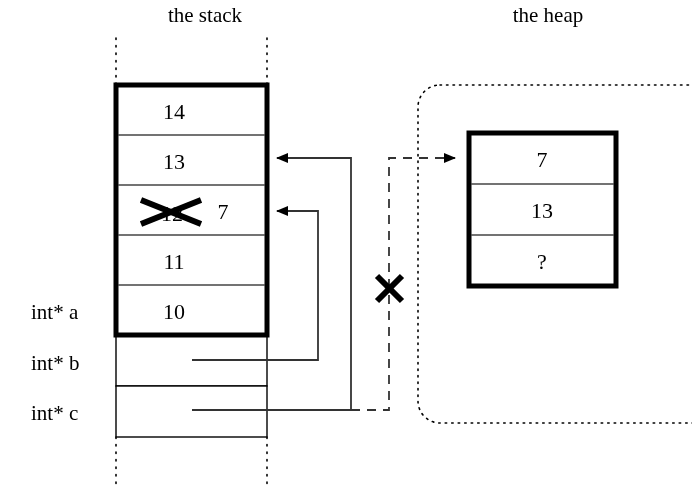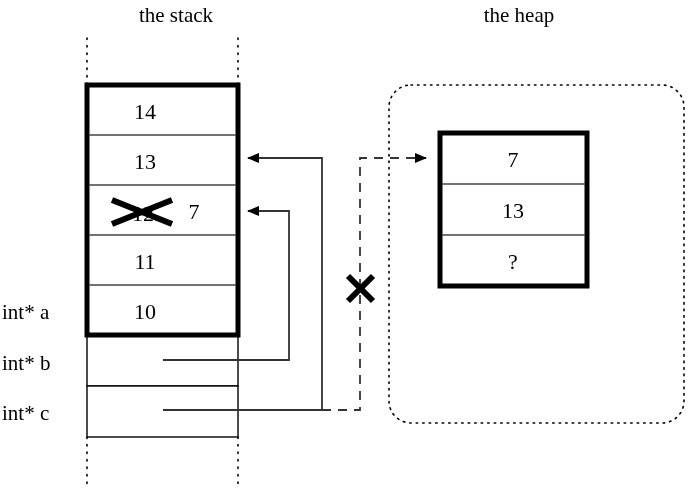--- a/index.html
+++ b/index.html
@@ -11,20 +11,21 @@
     width: 692px;
     height: 489px;
     font-family: "Liberation Serif", "DejaVu Serif", serif;
     color: #000000;
     overflow: hidden;
   }
   #diagram-root {
     position: relative;
     width: 608px;
     height: 489px;
+    padding-left: 29px;
   }
   svg#memory-diagram {
     display: block;
     width: 692px;
     height: 489px;
   }
   .title-text {
     font-family: "Liberation Serif", "DejaVu Serif", serif;
     font-size: 21px;
     fill: #000000;

